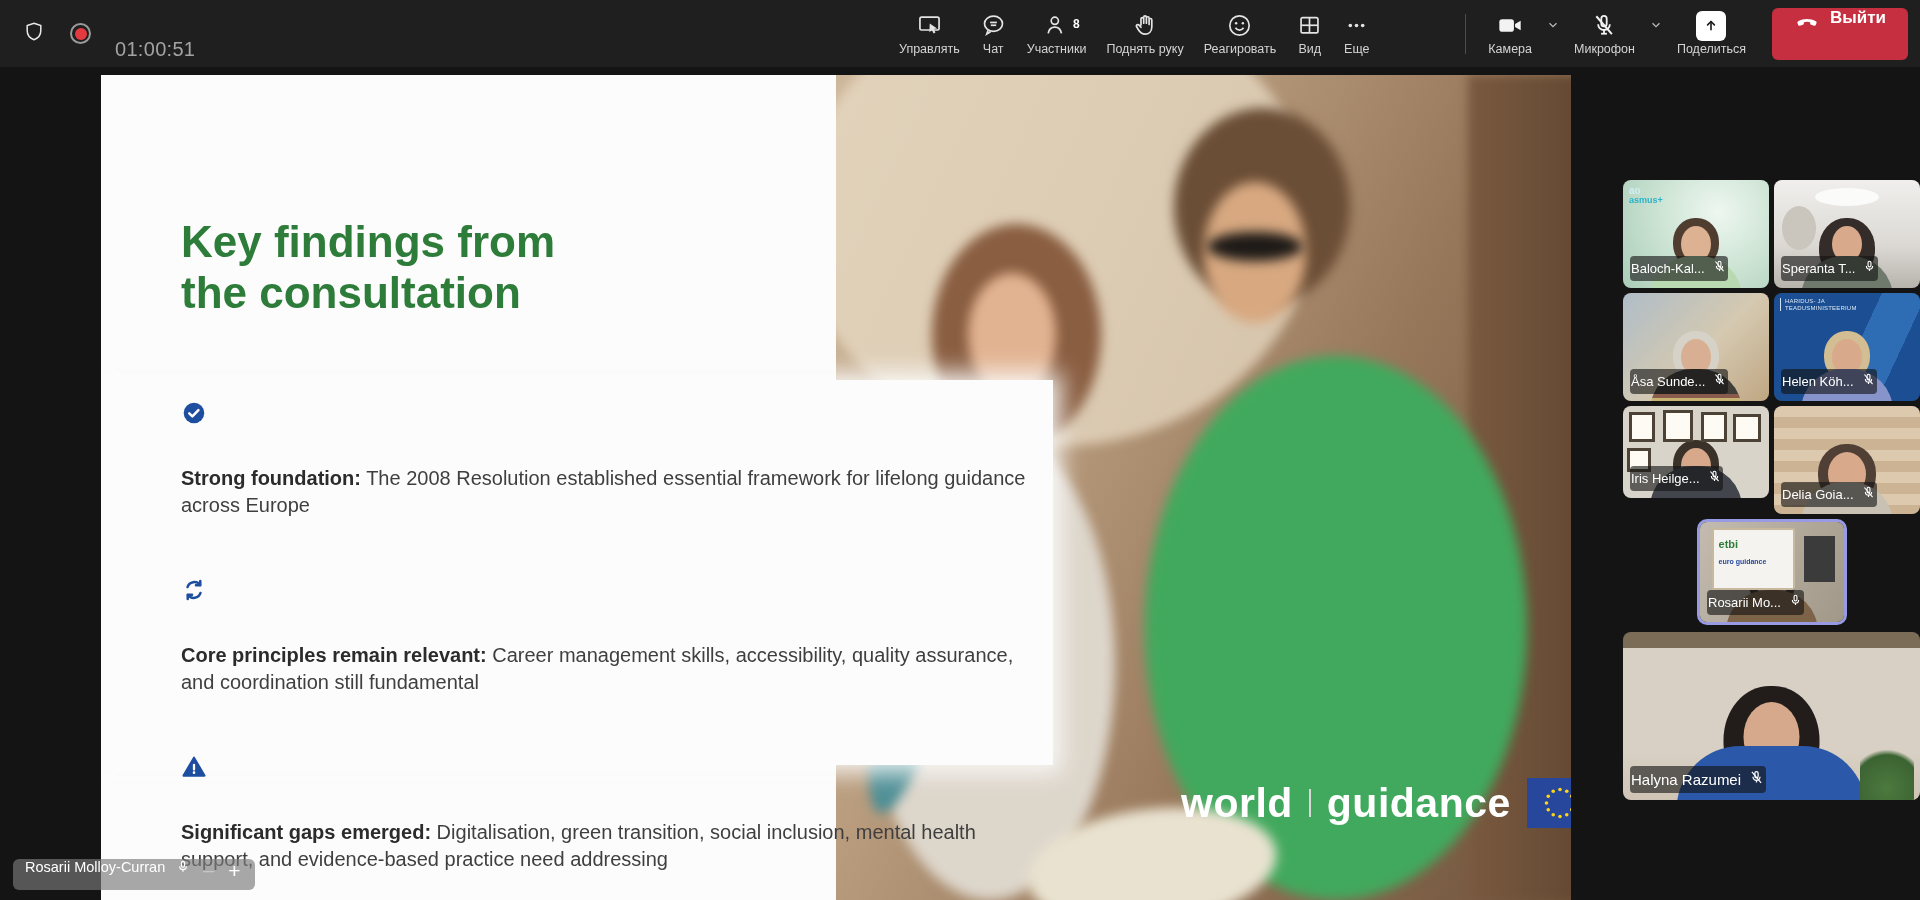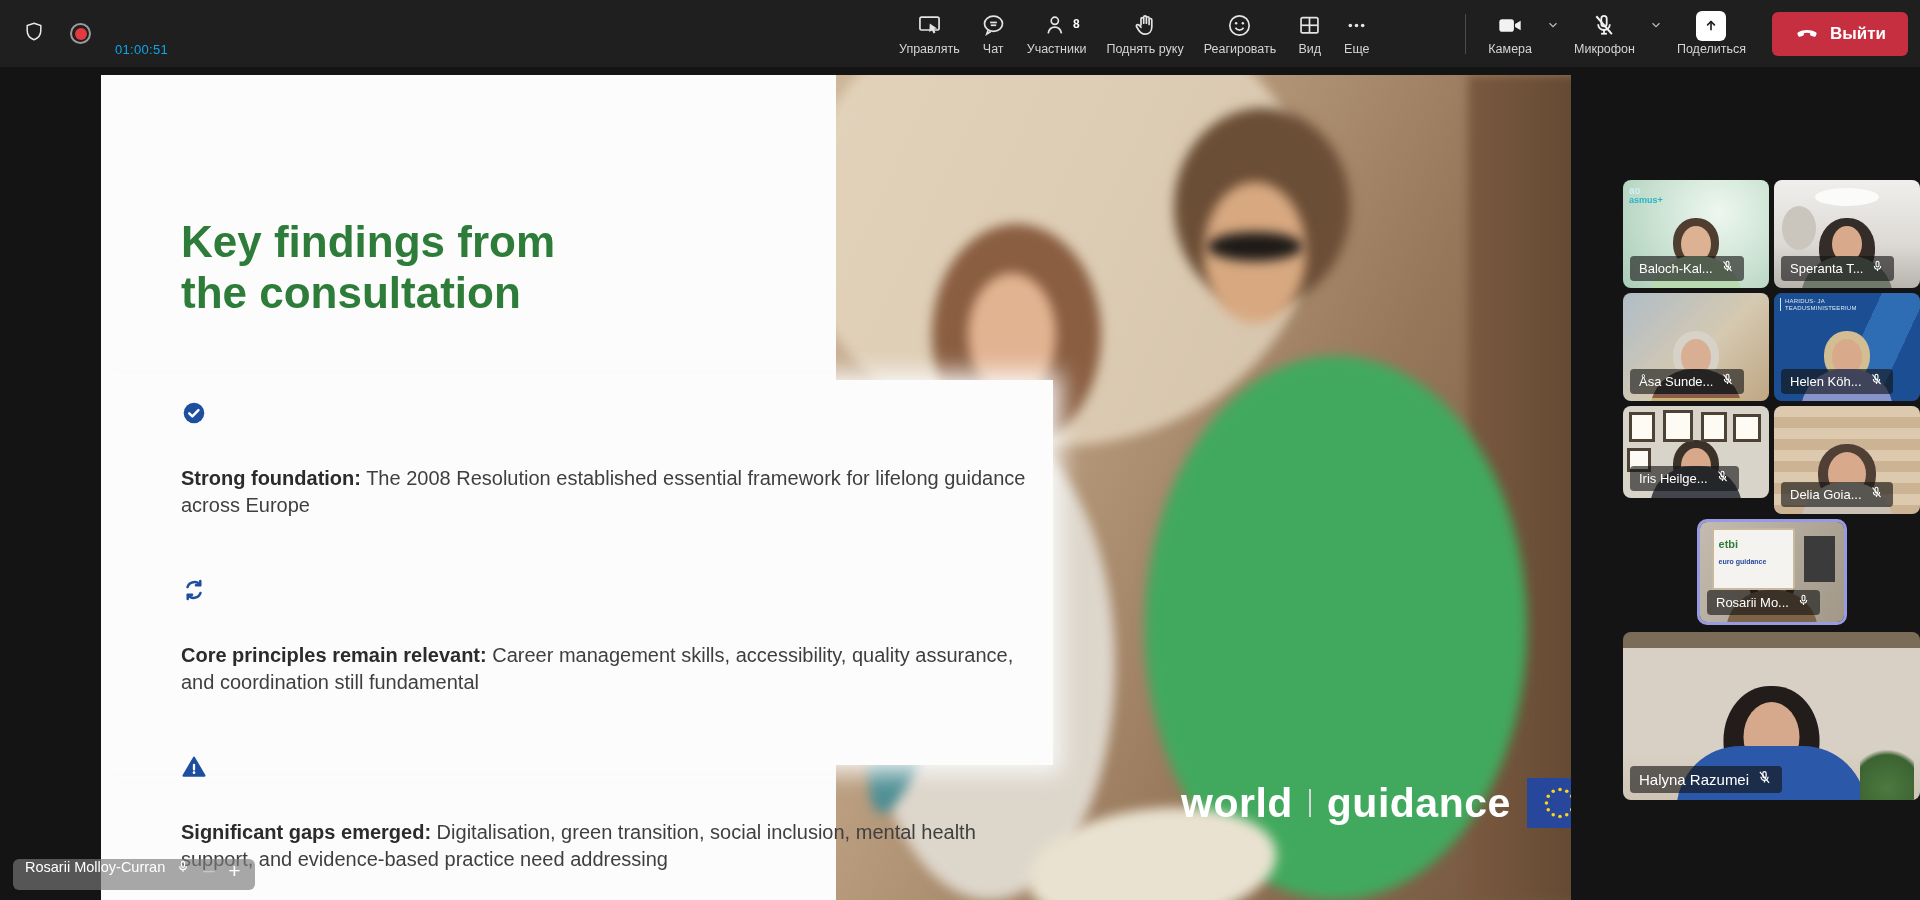--- a/index.html
+++ b/index.html
@@ -4,32 +4,32 @@
 <style>
   html,body{margin:0;padding:0;background:#000;}
   *{box-sizing:border-box;font-family:"Liberation Sans","DejaVu Sans",sans-serif;}
   .screen{position:relative;width:1920px;height:900px;background:#141414;overflow:hidden;}
 
   
   .toolbar{position:absolute;left:0;top:0;width:1920px;height:67px;background:#1f1f1f;z-index:50;}
   .tb-left{position:absolute;left:22px;top:0;height:67px;display:flex;align-items:center;gap:24px;}
   .rec{width:21px;height:21px;border-radius:50%;border:2px solid #9a9a9a;display:flex;align-items:center;justify-content:center;}
   .rec i{width:12px;height:12px;border-radius:50%;background:#e23a3f;display:block;}
-  .timer{color:#0ea5e9;font-size:13px;letter-spacing:.3px;margin-top:32px;}
+  .timer{color:#a3a3a3;font-size:20px;letter-spacing:.3px;margin-top:32px;}
   .tb-center{position:absolute;left:893px;top:0;height:67px;display:flex;align-items:center;gap:8px;}
   .tb-btn{background:none;border:none;color:#d4d4d4;display:flex;flex-direction:column;align-items:center;gap:2px;padding:4px 6px;cursor:pointer;}
   .tb-btn .lbl{font-size:12.5px;white-space:nowrap;color:#d4d4d4;}
   .tb-btn svg{display:block;}
   .badge{position:absolute;margin-left:30px;margin-top:-4px;color:#fff;font-size:12px;font-weight:bold;}
   .ico-wrap{position:relative;height:28px;display:flex;align-items:center;}
   .tb-right{position:absolute;right:12px;top:0;height:67px;display:flex;align-items:center;gap:6px;}
   .tb-divider{width:1px;height:40px;background:#4c4c4c;margin-right:10px;}
   .chev{background:none;border:none;color:#bdbdbd;font-size:12px;cursor:pointer;padding:2px;margin-top:-14px;}
   .share-box{width:30px;height:30px;background:#fff;border-radius:6px;display:flex;align-items:center;justify-content:center;}
-  .leave-btn{margin-left:14px;background:#c52f3f;border:none;border-radius:6px;height:44px;padding:0 22px;display:flex;align-items:center;gap:10px;cursor:pointer;}
+  .leave-btn{margin-left:14px;background:#c52f3f;border:none;border-radius:6px;height:52px;padding:0 22px;display:flex;align-items:flex-start;gap:10px;cursor:pointer;}
   .leave-btn .lbl{color:#fff;font-weight:bold;font-size:17px;}
 
   
   .stage{position:absolute;left:0;top:67px;width:1920px;height:833px;background:#141414;}
 
   
   .slide{position:absolute;left:73px;top:8px;width:1470px;height:825px;background:#fcfcfc;overflow:hidden;margin-left:28px;}
   .photo{position:absolute;left:735px;top:0;width:735px;height:825px;overflow:hidden;
          background:linear-gradient(115deg,#cdb699 0%,#bb9f80 30%,#97775a 62%,#6e533b 100%);}
   .photo .blob{position:absolute;border-radius:50%;filter:blur(6px);}
@@ -78,21 +78,21 @@
   .v7{background:linear-gradient(120deg,#c3bbaf,#a19888);}
   .v8{background:linear-gradient(180deg,#7b6c58 0 16px,#d8d0c4 16px 72%,#cfc4b4 100%);}
   .pax{position:absolute;left:50%;bottom:-10px;transform:translateX(-50%);width:100%;height:80%;}
   .hair{position:absolute;left:50%;top:6px;transform:translateX(-50%);width:46px;height:50px;border-radius:48%;background:var(--hair);}
   .skin{position:absolute;left:50%;top:14px;transform:translateX(-50%);width:30px;height:36px;border-radius:50%;background:var(--skin);}
   .torso{position:absolute;left:50%;bottom:0;transform:translateX(-50%);width:92px;height:42px;border-radius:46px 46px 0 0;background:var(--top);}
   .t8 .hair{width:96px;height:112px;top:10px;}
   .t8 .skin{width:56px;height:70px;top:26px;}
   .t8 .torso{width:190px;height:64px;border-radius:95px 95px 0 0;}
   .name-pill{position:absolute;left:7px;bottom:7px;display:inline-flex;align-items:center;gap:7px;
-             background:rgba(20,20,20,.62);border-radius:4px;padding:3px 9px;z-index:4;}
+             background:rgba(20,20,20,.62);border-radius:4px;padding:3px 1px;z-index:4;}
   .name-pill .pname{color:#fff;font-size:13px;white-space:nowrap;}
   .t8 .name-pill .pname{font-size:15px;}
   .bd-text{position:absolute;left:6px;top:5px;z-index:3;line-height:1.1;}
   .bd1a{color:#cfeef2;font-size:10px;font-weight:bold;display:block;}
   .bd1b{color:#2ab3c9;font-size:9px;font-weight:bold;display:block;}
   .bd4{border-left:1px solid #cfe0f2;padding-left:4px;color:#dbe8f5;font-size:6px;text-transform:uppercase;letter-spacing:.2px;}
   .board{position:absolute;left:8%;top:6%;width:58%;height:62%;background:#f5f3ef;border:2px solid #c8b89e;border-radius:2px;z-index:2;padding:4px 5px;}
   .board .etbi{color:#2f7d3a;font-size:11px;font-weight:bold;}
   .board .eg{display:block;color:#27479c;font-size:7px;font-weight:bold;margin-top:6px;}
   .frames{position:absolute;left:0;top:0;width:100%;height:60%;z-index:1;}

